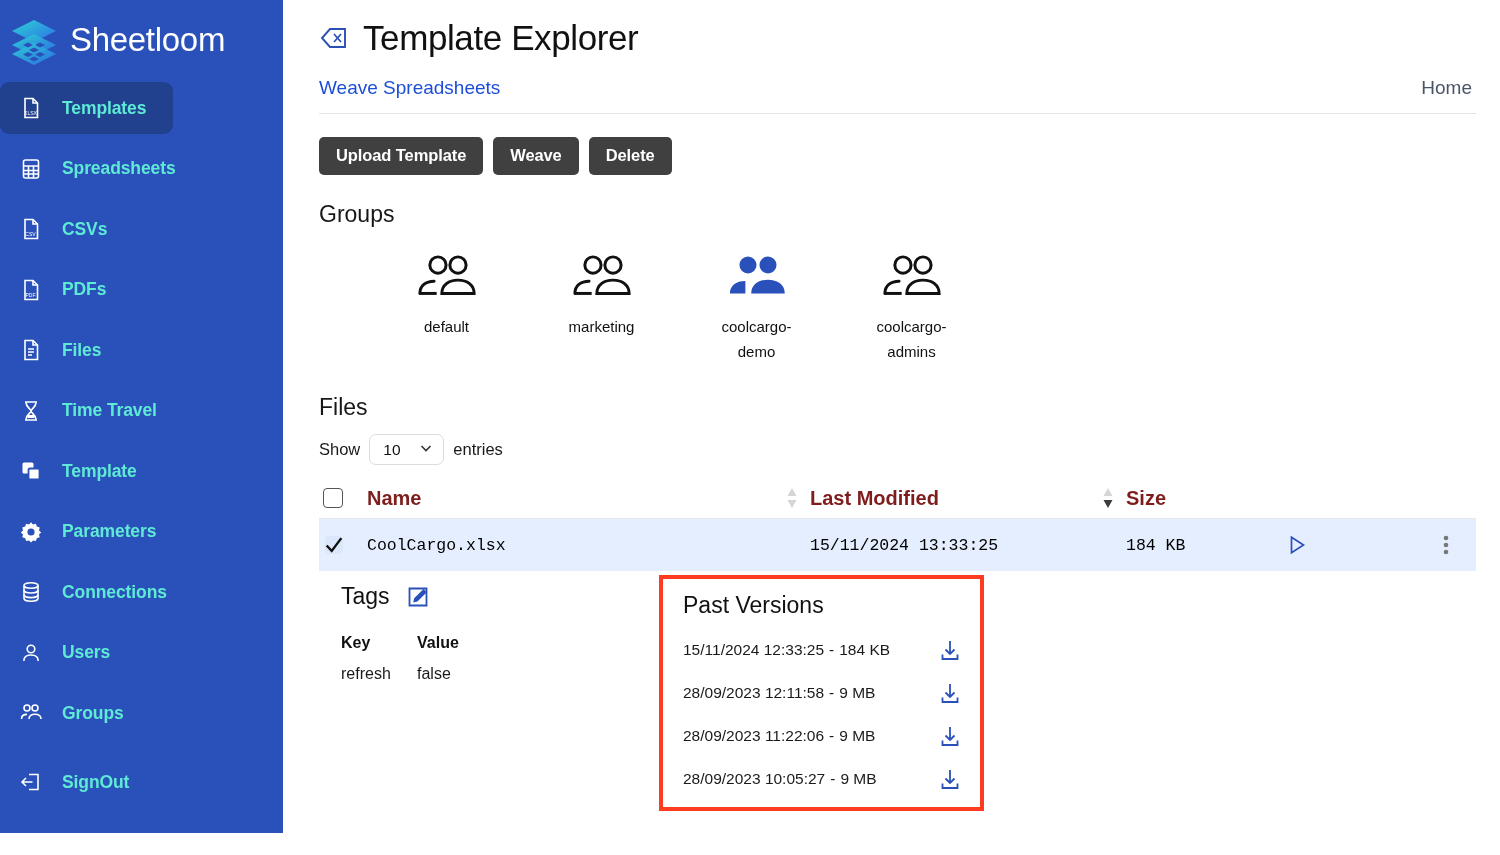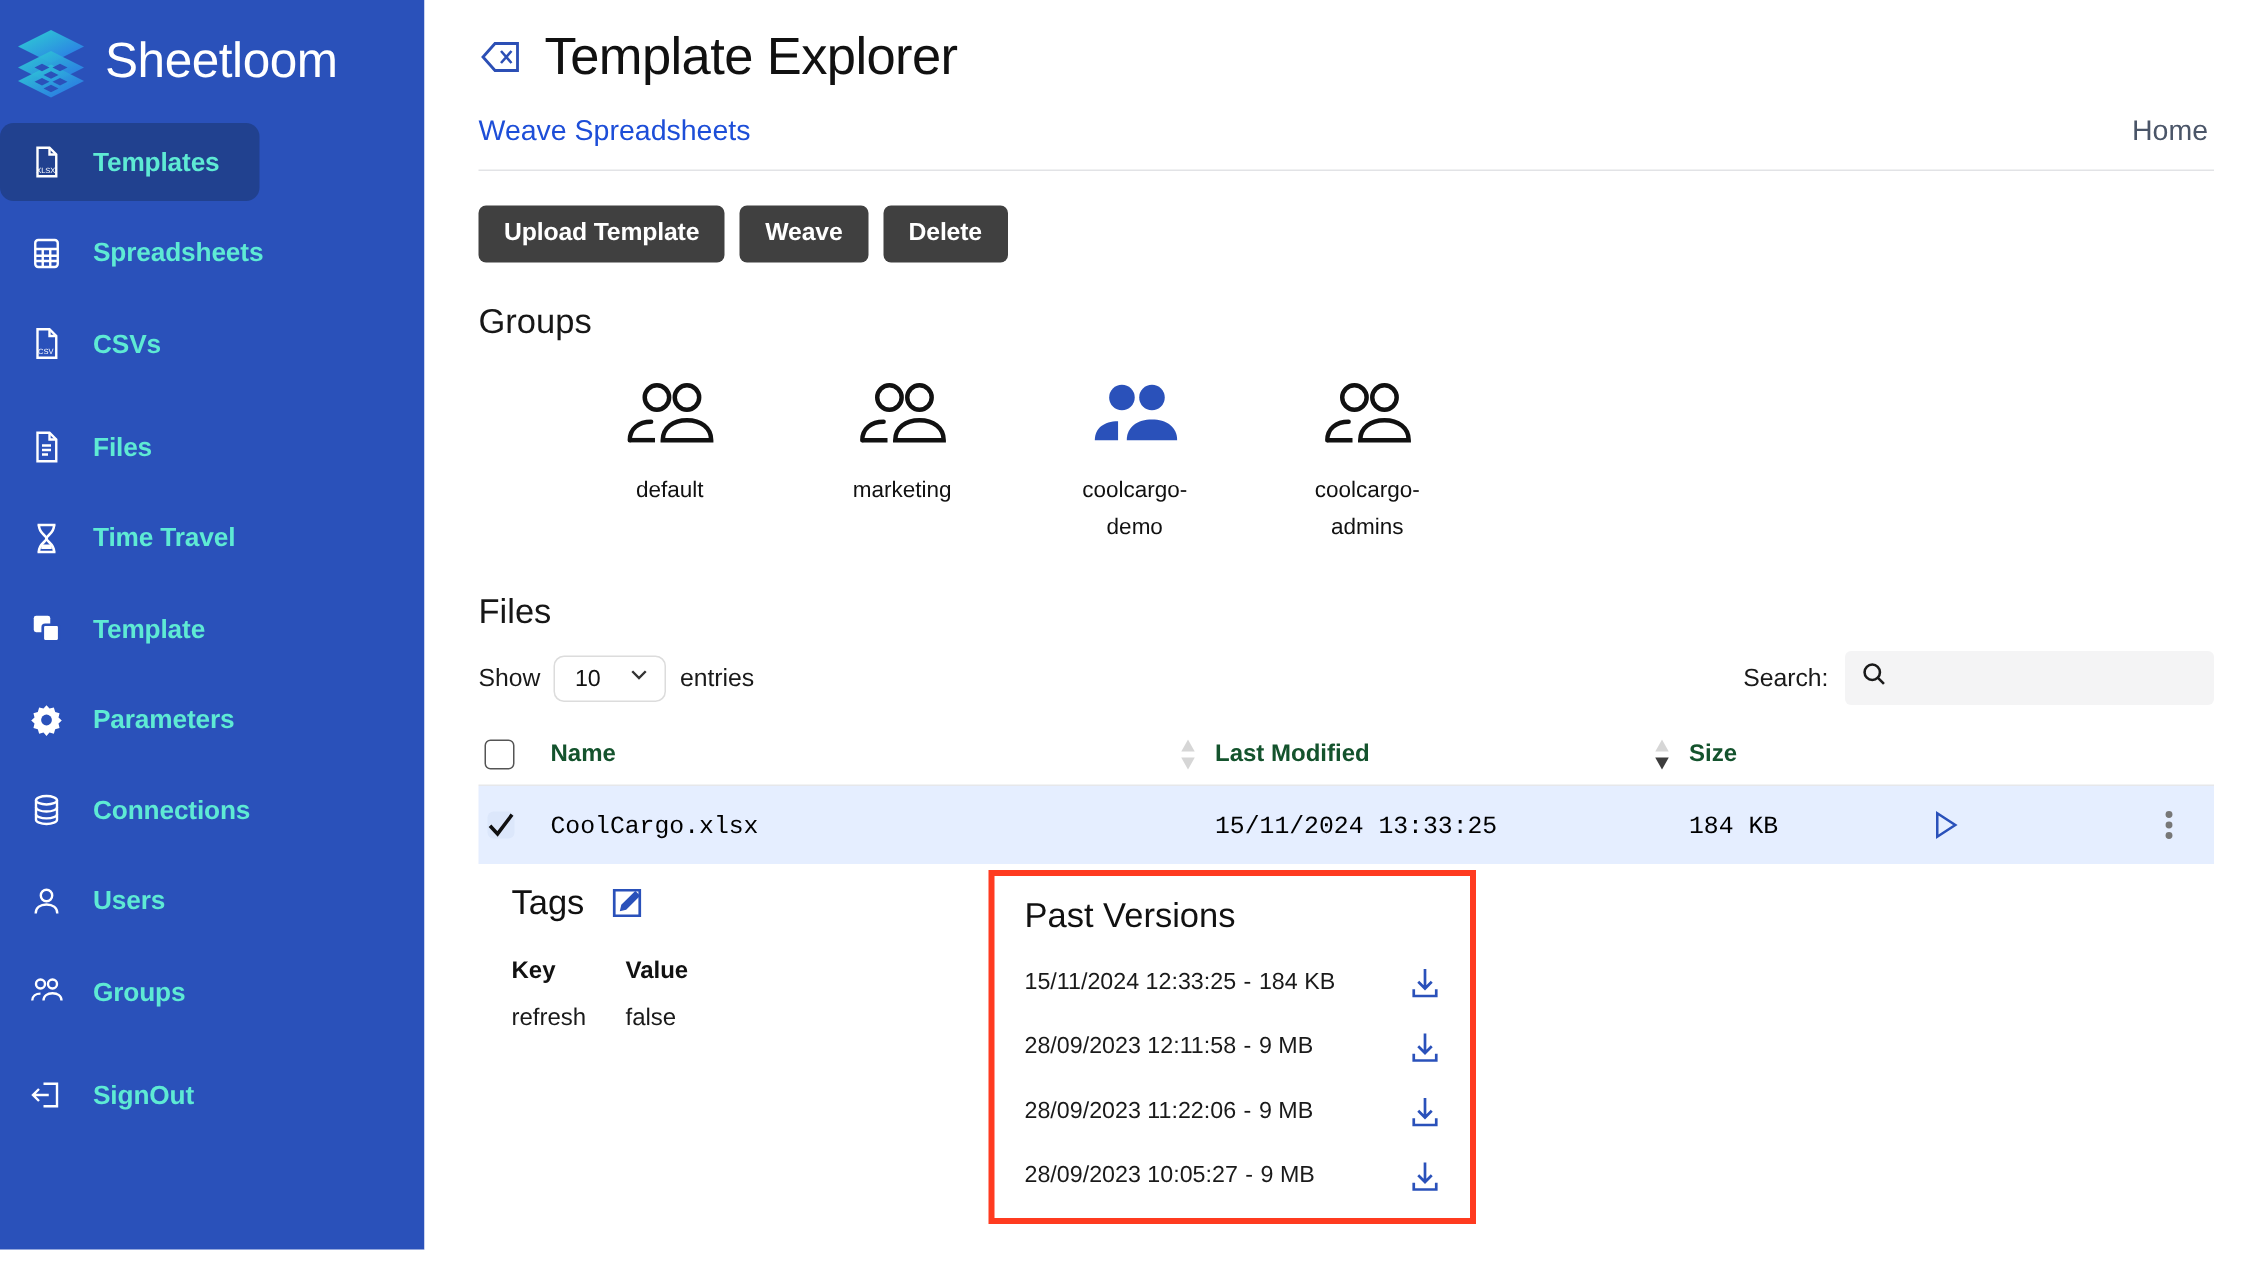--- a/index.html
+++ b/index.html
@@ -122,21 +122,21 @@
     padding: 0 10px;
   }
   .search-input {
     flex: 1 1 auto; border: none; outline: none; background: transparent;
     font-family: "Liberation Sans", sans-serif; font-size: 15px; color: #111;
   }
 
   
   .ftable { width: 100%; margin-top: 13px; }
   .thead { display: flex; align-items: center; height: 40px; padding: 0 0 0 4px; }
-  .th { font-size: 16px; font-weight: 700; color: #14532d; display: flex; align-items: center; text-align: right; }
+  .th { font-size: 20px; font-weight: 700; color: #7f1d1d; display: flex; align-items: center; text-align: right; }
   .col-check { width: 44px; flex: 0 0 44px; display: flex; align-items: center; }
   .col-name { flex: 1 1 auto; }
   .col-sort1 { width: 36px; flex: 0 0 36px; display: flex; justify-content: center; }
   .col-mod  { width: 280px; flex: 0 0 280px; }
   .col-sort2 { width: 36px; flex: 0 0 36px; display: flex; justify-content: center; }
   .col-size { width: 160px; flex: 0 0 160px; }
   .col-play { width: 130px; flex: 0 0 130px; display: flex; justify-content: flex-start; }
   .col-menu { width: 60px; flex: 0 0 60px; display: flex; justify-content: center; }
 
   .hdr-sep { height: 1px; background: #e6e7ea; }
@@ -244,20 +244,30 @@
           <svg viewBox="0 0 24 24" width="24" height="24" fill="none" stroke="#fff" stroke-width="1.6">
             <path d="M6 2.5h8l4.5 4.5v14.5H6z"></path>
               <path d="M14 2.5V7h4.5"></path>
             <text x="11.5" y="19" font-size="5" fill="#fff" stroke="none" text-anchor="middle" font-family="Liberation Sans">CSV</text>
           </svg>
         </span>
         <span class="nav-label">CSVs</span>
       </div>
       <div class="nav-sp"></div>
 
+      <div class="nav-item">
+        <span class="nav-ico">
+          <svg viewBox="0 0 24 24" width="24" height="24" fill="none" stroke="#fff" stroke-width="1.6">
+            <path d="M6 2.5h8l4.5 4.5v14.5H6z"></path>
+              <path d="M14 2.5V7h4.5"></path>
+            <text x="11.5" y="19" font-size="5" fill="#fff" stroke="none" text-anchor="middle" font-family="Liberation Sans">PDF</text>
+          </svg>
+        </span>
+        <span class="nav-label">PDFs</span>
+      </div>
       <div class="nav-sp"></div>
 
       <div class="nav-item">
         <span class="nav-ico">
           <svg viewBox="0 0 24 24" width="24" height="24" fill="none" stroke="#fff" stroke-width="1.6">
             <path d="M6 2.5h8l4.5 4.5v14.5H6z"></path>
               <path d="M14 2.5V7h4.5"></path>
             <path d="M9 11h6M9 14h6M9 17h4"></path>
           </svg>
         </span>
@@ -447,32 +457,20 @@
           </select>
           <span class="sel-chev">
             <svg viewBox="0 0 16 16" width="16" height="16" fill="none" stroke="#333" stroke-width="1.6">
               <path d="M3.5 6l4.5 4.5L12.5 6"></path>
             </svg>
           </span>
         </span>
         <span>entries</span>
       </div>
 
-      <div class="search-block">
-        <span class="search-label">Search:</span>
-        <div class="search-box">
-          <span>
-            <svg viewBox="0 0 20 20" width="19" height="19" fill="none" stroke="#1a1a1a" stroke-width="1.8">
-              <circle cx="8.6" cy="8.6" r="5.4"></circle>
-                <path d="M12.6 12.6l4.2 4.2"></path>
-            </svg>
-          </span>
-          <input class="search-input" type="text" placeholder="" style="">
-        </div>
-      </div>
     </div>
 
     <div class="ftable">
       <div class="thead">
         <div class="col-check">
           <span class="chk-box"></span>
         </div>
         <div class="th col-name">Name</div>
         <div class="col-sort1">
           <svg viewBox="0 0 12 22" width="12" height="22">

